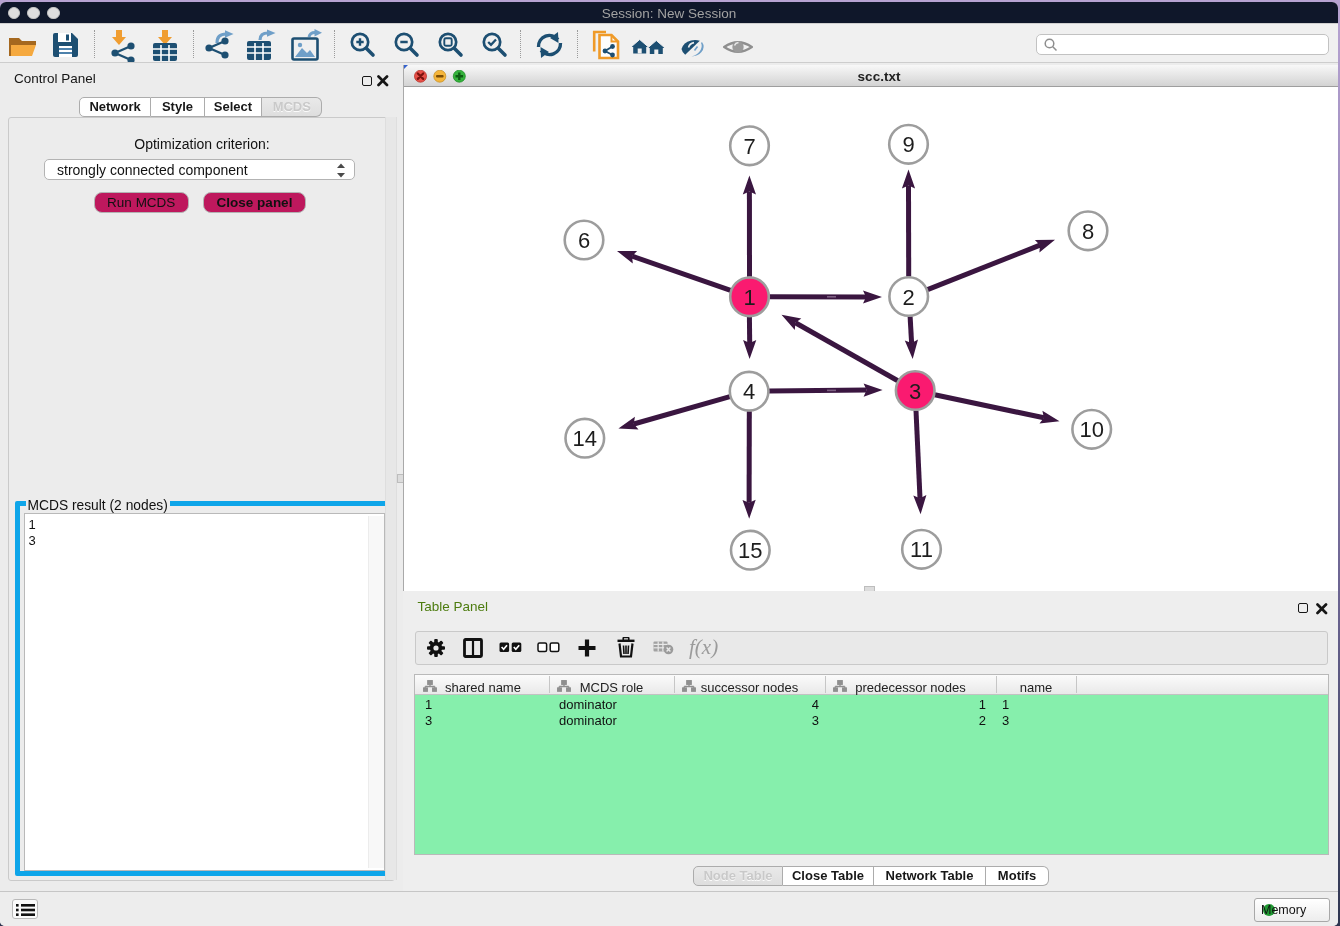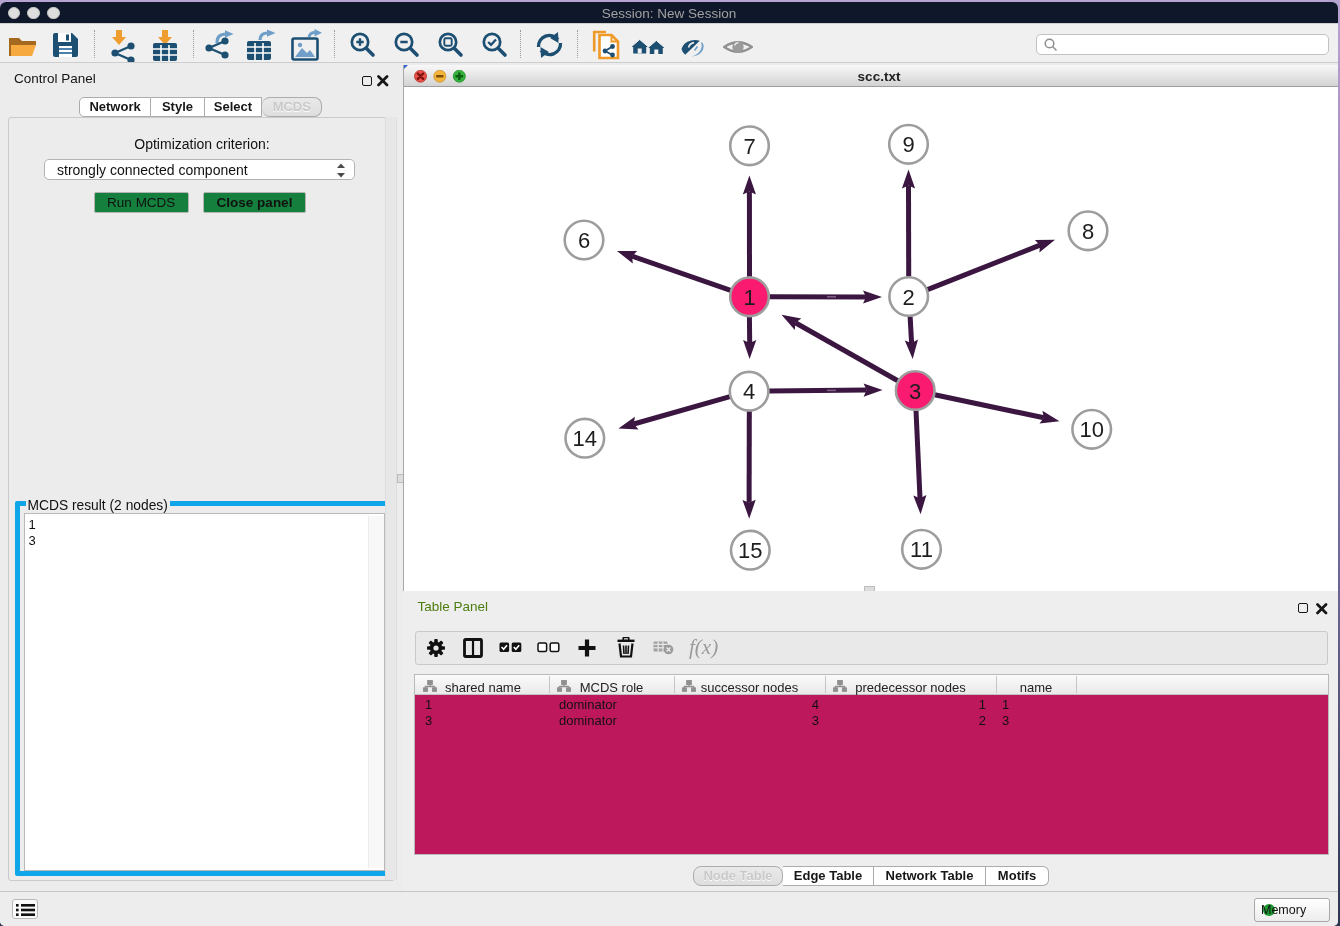--- a/index.html
+++ b/index.html
@@ -16,41 +16,41 @@
   .tsep{position:absolute;top:27.5px;height:28px;width:0;border-left:1px dotted #9b9b9b;}
   #search{position:absolute;left:1036px;top:31.5px;width:291px;height:19px;background:#fff;border:1px solid #c2c2c2;border-radius:5px;}
   
   #cp-title{position:absolute;left:14px;top:69px;font-size:13.5px;color:#151515;font-weight:500;}
   .flsq{position:absolute;width:8px;height:8px;border:1.6px solid #161616;border-radius:2px;box-sizing:content-box;}
   .tabs{position:absolute;display:flex;}
   .tab{box-sizing:border-box;height:19.5px;border:1px solid #acacac;border-left:none;background:#fff;
      font-size:13px;font-weight:600;color:#171717;text-align:center;line-height:18px;}
   .tab.first{border-left:1px solid #acacac;border-radius:5px 0 0 5px;}
   .tab.last{border-radius:0 6px 6px 0;}
-  .tab.sel{background:linear-gradient(180deg,#e9e9e9,#dedede);color:#c9c9c9;text-shadow:0 1px 0 #fbfbfb;border-radius:8px;}
+  .tab.sel{background:linear-gradient(180deg,#e9e9e9,#dedede);color:#c9c9c9;text-shadow:0 1px 0 #fbfbfb;}
   #cp-content{position:absolute;left:8px;top:114.5px;width:387px;height:764px;border:1px solid #cacaca;border-radius:3px;background:#ececec;box-sizing:border-box;}
   #optlabel{position:absolute;left:8px;top:133.5px;width:388px;text-align:center;font-size:14px;font-weight:500;color:#111;}
   #combo{position:absolute;left:44px;top:156.5px;width:311px;height:21.5px;background:#fff;border:1px solid #b3b3b3;border-radius:5px;box-sizing:border-box;}
   #combo span{position:absolute;left:12px;top:2px;font-size:14px;color:#111;}
-  .btn{position:absolute;height:21px;background:#15803d;border:1px solid #b3b3b3;border-radius:2px;box-sizing:border-box;
+  .btn{position:absolute;height:21px;background:#be185d;border:1px solid #b3b3b3;border-radius:8px;box-sizing:border-box;
      font-size:13.5px;font-weight:500;color:#111;text-align:center;line-height:19px;}
   #grpbox{position:absolute;left:14.5px;top:499px;width:366px;height:365px;border:5px solid #0ea5e9;border-radius:2px;}
   #grplbl{position:absolute;left:6px;top:-8px;background:#ececec;padding:0 2px;font-size:13.8px;color:#111;}
   #grpwhite{position:absolute;left:4px;top:6.5px;width:359px;height:356px;background:#fff;border:1px solid #b9b9b9;}
   #grpscroll{position:absolute;right:0;top:2px;width:15px;height:99%;background:#f8f8f8;border-left:1px solid #ececec;}
   
   #net{position:absolute;left:403px;top:63px;width:935px;height:526px;border-left:1px solid #a9a9a9;box-sizing:border-box;}
   #nettitle{position:absolute;left:0;top:0;width:100%;height:21px;background:linear-gradient(180deg,#f8f8f8,#d3d3d3);border-bottom:1px solid #9e9e9e;box-sizing:content-box;}
   #netlbl{position:absolute;left:8px;top:3.5px;width:100%;text-align:center;font-size:13.5px;font-weight:600;color:#222;}
   #canvas{position:absolute;left:0;top:22px;width:100%;height:504px;background:#fff;}
   
   #tp{position:absolute;left:403px;top:589px;width:935px;height:300px;background:#eee;}
   #tp-title{position:absolute;left:14.5px;top:8px;font-size:13.5px;color:#4d7c0f;font-weight:500;}
   #tp-toolbar{position:absolute;left:11.5px;top:39.5px;width:913px;height:34px;background:#e9e9e9;border:1px solid #c9c9c9;border-radius:3px;box-sizing:border-box;}
-  #tbl{position:absolute;left:11px;top:83px;width:915px;height:181px;background:#be185d;border:1px solid #b9b9b9;box-sizing:border-box;}
+  #tbl{position:absolute;left:11px;top:83px;width:915px;height:181px;background:#86efac;border:1px solid #b9b9b9;box-sizing:border-box;}
   #thead{position:absolute;left:0;top:0;width:100%;height:20px;background:linear-gradient(180deg,#fbfbfb,#e9e9e9);border-bottom:1px solid #c2c2c2;box-sizing:border-box;}
   .hsep{position:absolute;top:1px;height:17px;width:0;border-left:1px solid #c6c6c6;}
   .hlbl{position:absolute;top:4.5px;font-size:13px;color:#222;font-weight:500;text-align:center;}
   .cell{position:absolute;font-size:13px;color:#111;}
   
   #statusbar{position:absolute;left:0;top:889px;width:100%;height:35px;background:#ededed;border-top:1px solid #c6c6c6;}
   #membtn{position:absolute;left:1254px;top:895.5px;width:75.5px;height:24.5px;background:linear-gradient(180deg,#ffffff,#ededed);border:1px solid #a8a8a8;border-radius:3px;box-sizing:border-box;}
   #membtn i{position:absolute;left:7.5px;top:5.5px;width:12.4px;height:12.4px;border-radius:50%;background:#1f9a32;}
   #membtn span{position:absolute;left:6px;top:4px;font-size:12.5px;color:#111;font-style:normal;text-align:center;}
   #listbtn{position:absolute;left:12px;top:897px;width:26px;height:20px;background:#fafafa;border:1px solid #b9b9b9;border-radius:3px;box-sizing:border-box;}
@@ -395,21 +395,21 @@
  <div class="cell" style="left:587px;top:21.5px;">1</div>
  <div class="cell" style="left:10px;top:37.5px;">3</div>
  <div class="cell" style="left:144px;top:37.5px;">dominator</div>
  <div class="cell" style="left:304px;top:37.5px;width:100px;text-align:right;">3</div>
  <div class="cell" style="left:471px;top:37.5px;width:100px;text-align:right;">2</div>
  <div class="cell" style="left:587px;top:37.5px;">3</div>
 </div>
 </div>
 <div class="tabs" style="left:693px;top:864px;">
  <div class="tab first sel" style="width:90px">Node Table</div>
- <div class="tab" style="width:91px">Edge Table</div>
+ <div class="tab" style="width:91px">Close Table</div>
  <div class="tab" style="width:112px">Network Table</div>
  <div class="tab last" style="width:63px">Motifs</div>
 </div>
 <div id="statusbar"></div>
 <div id="listbtn">
       <svg style="position:absolute;left:3px;top:2.5px" width="20" height="14">
  <g fill="#111">
           <rect x="0" y="1" width="2.6" height="2.6"></rect>
           <rect x="5" y="1" width="14" height="2.6"></rect>
  <rect x="0" y="5.7" width="2.6" height="2.6"></rect>

